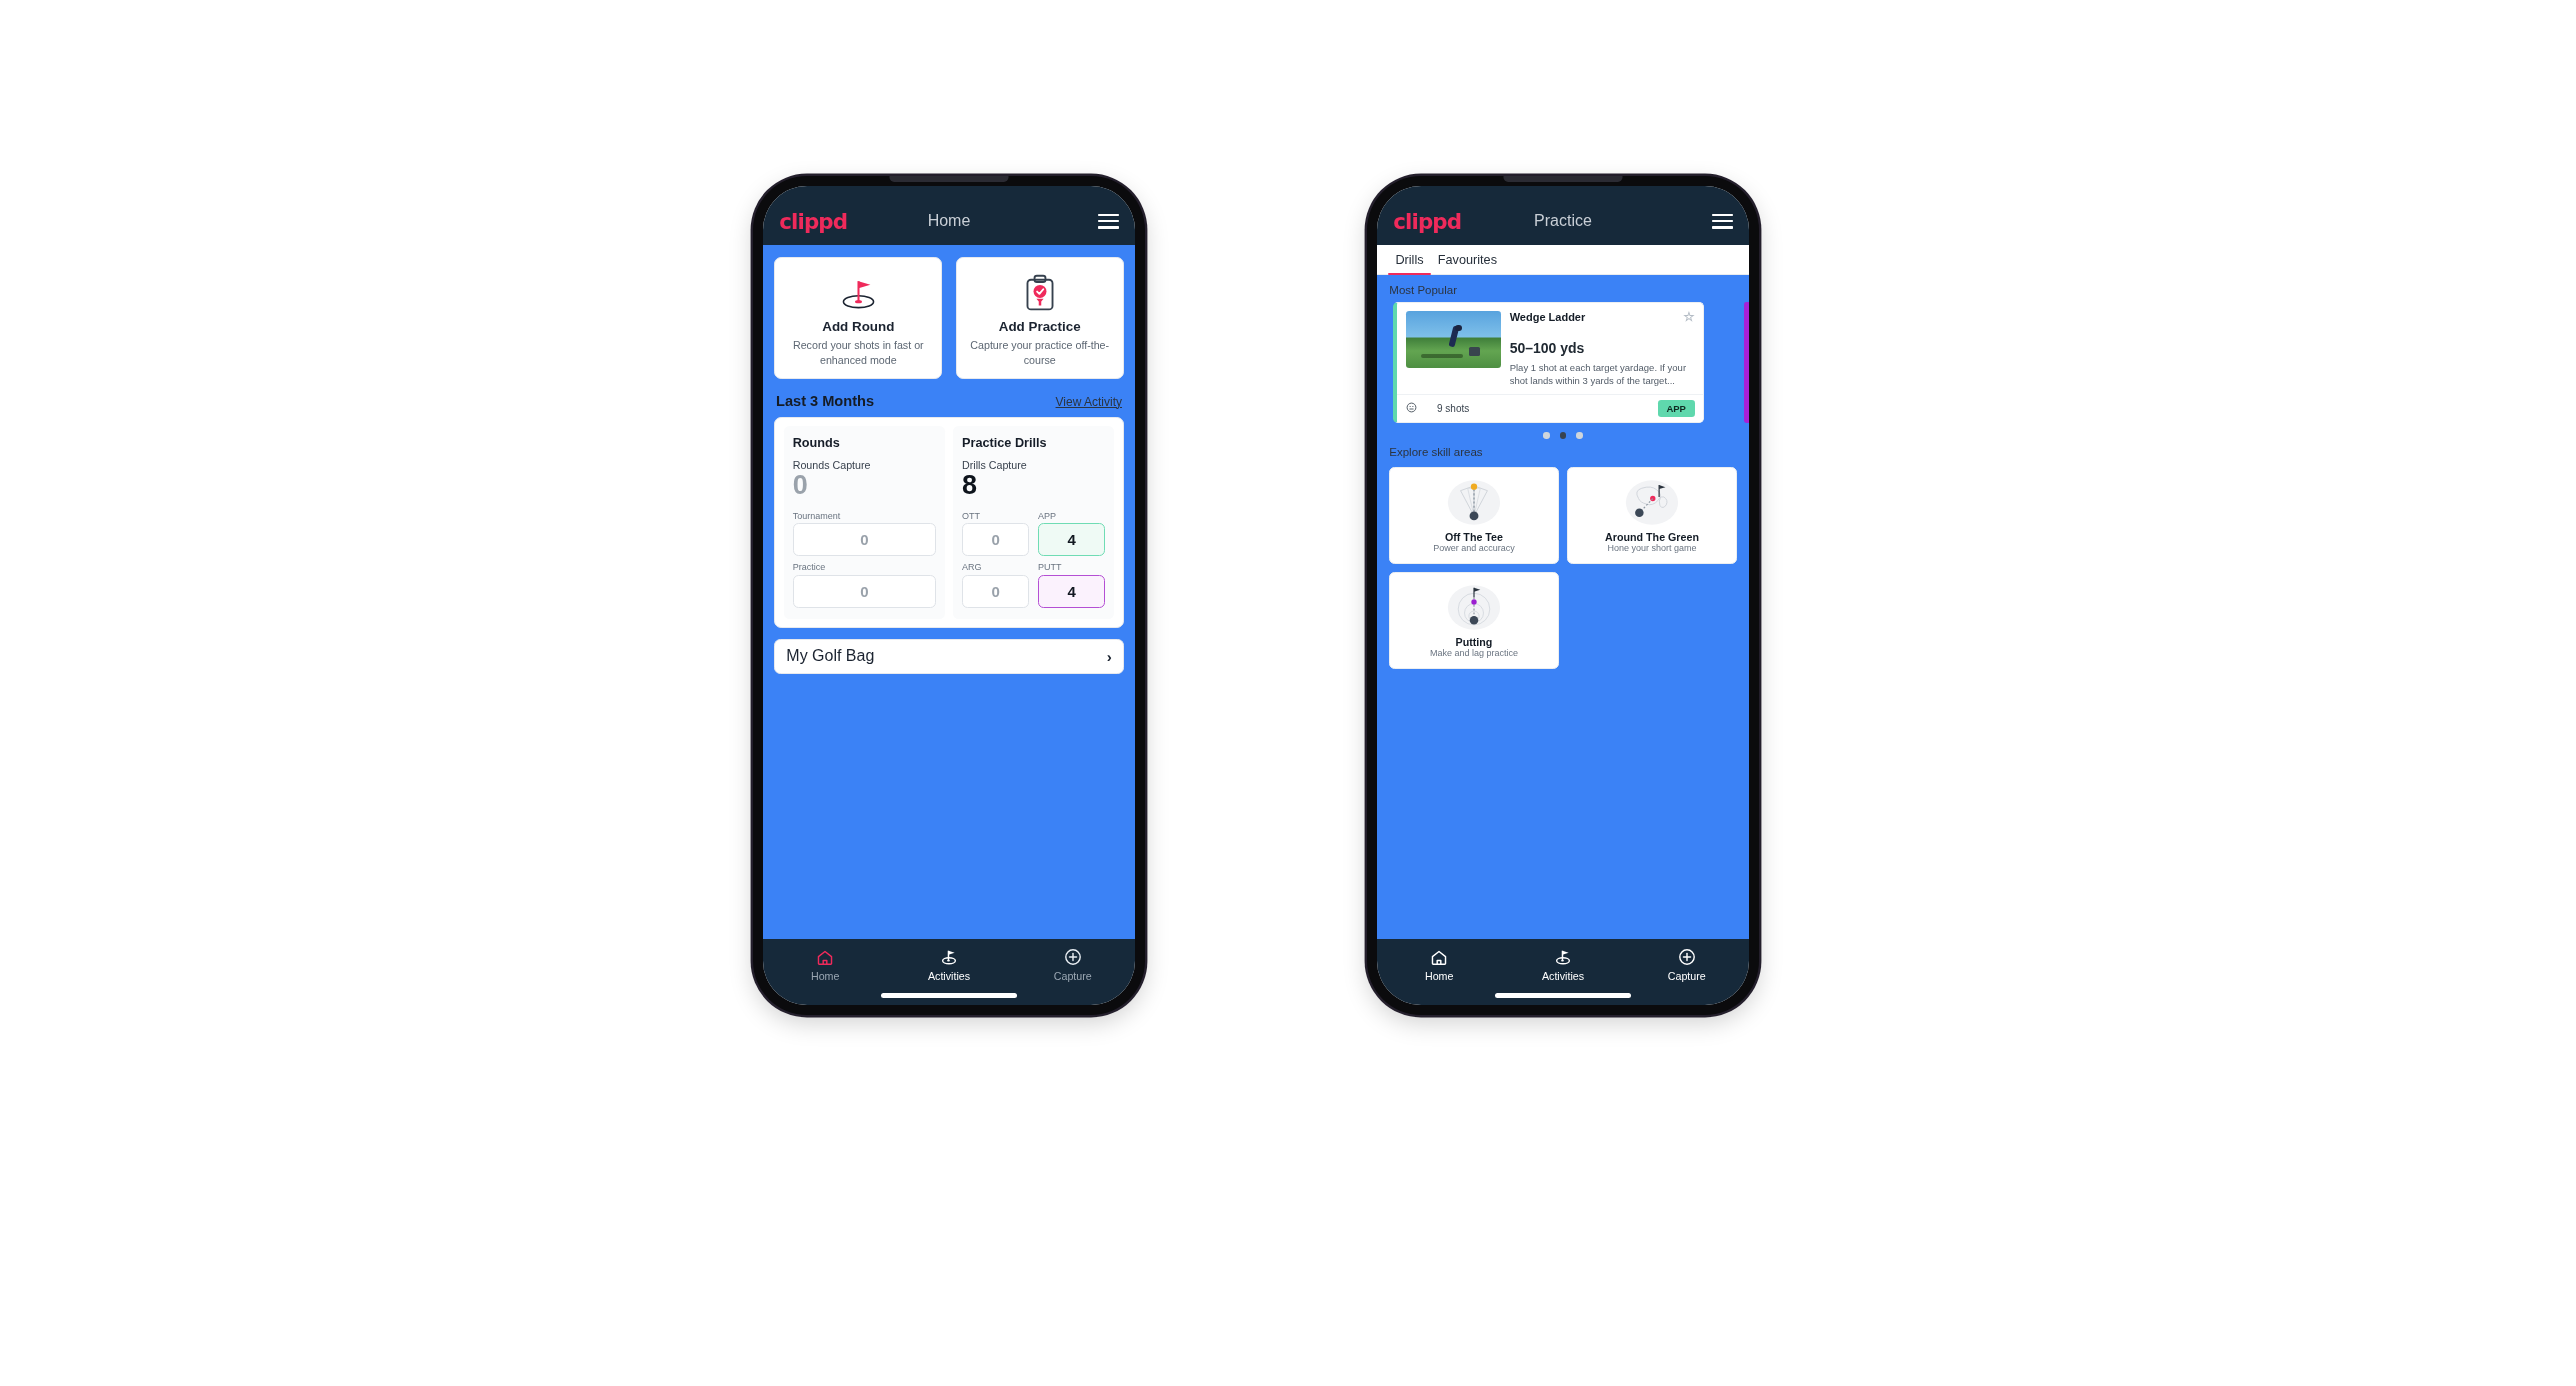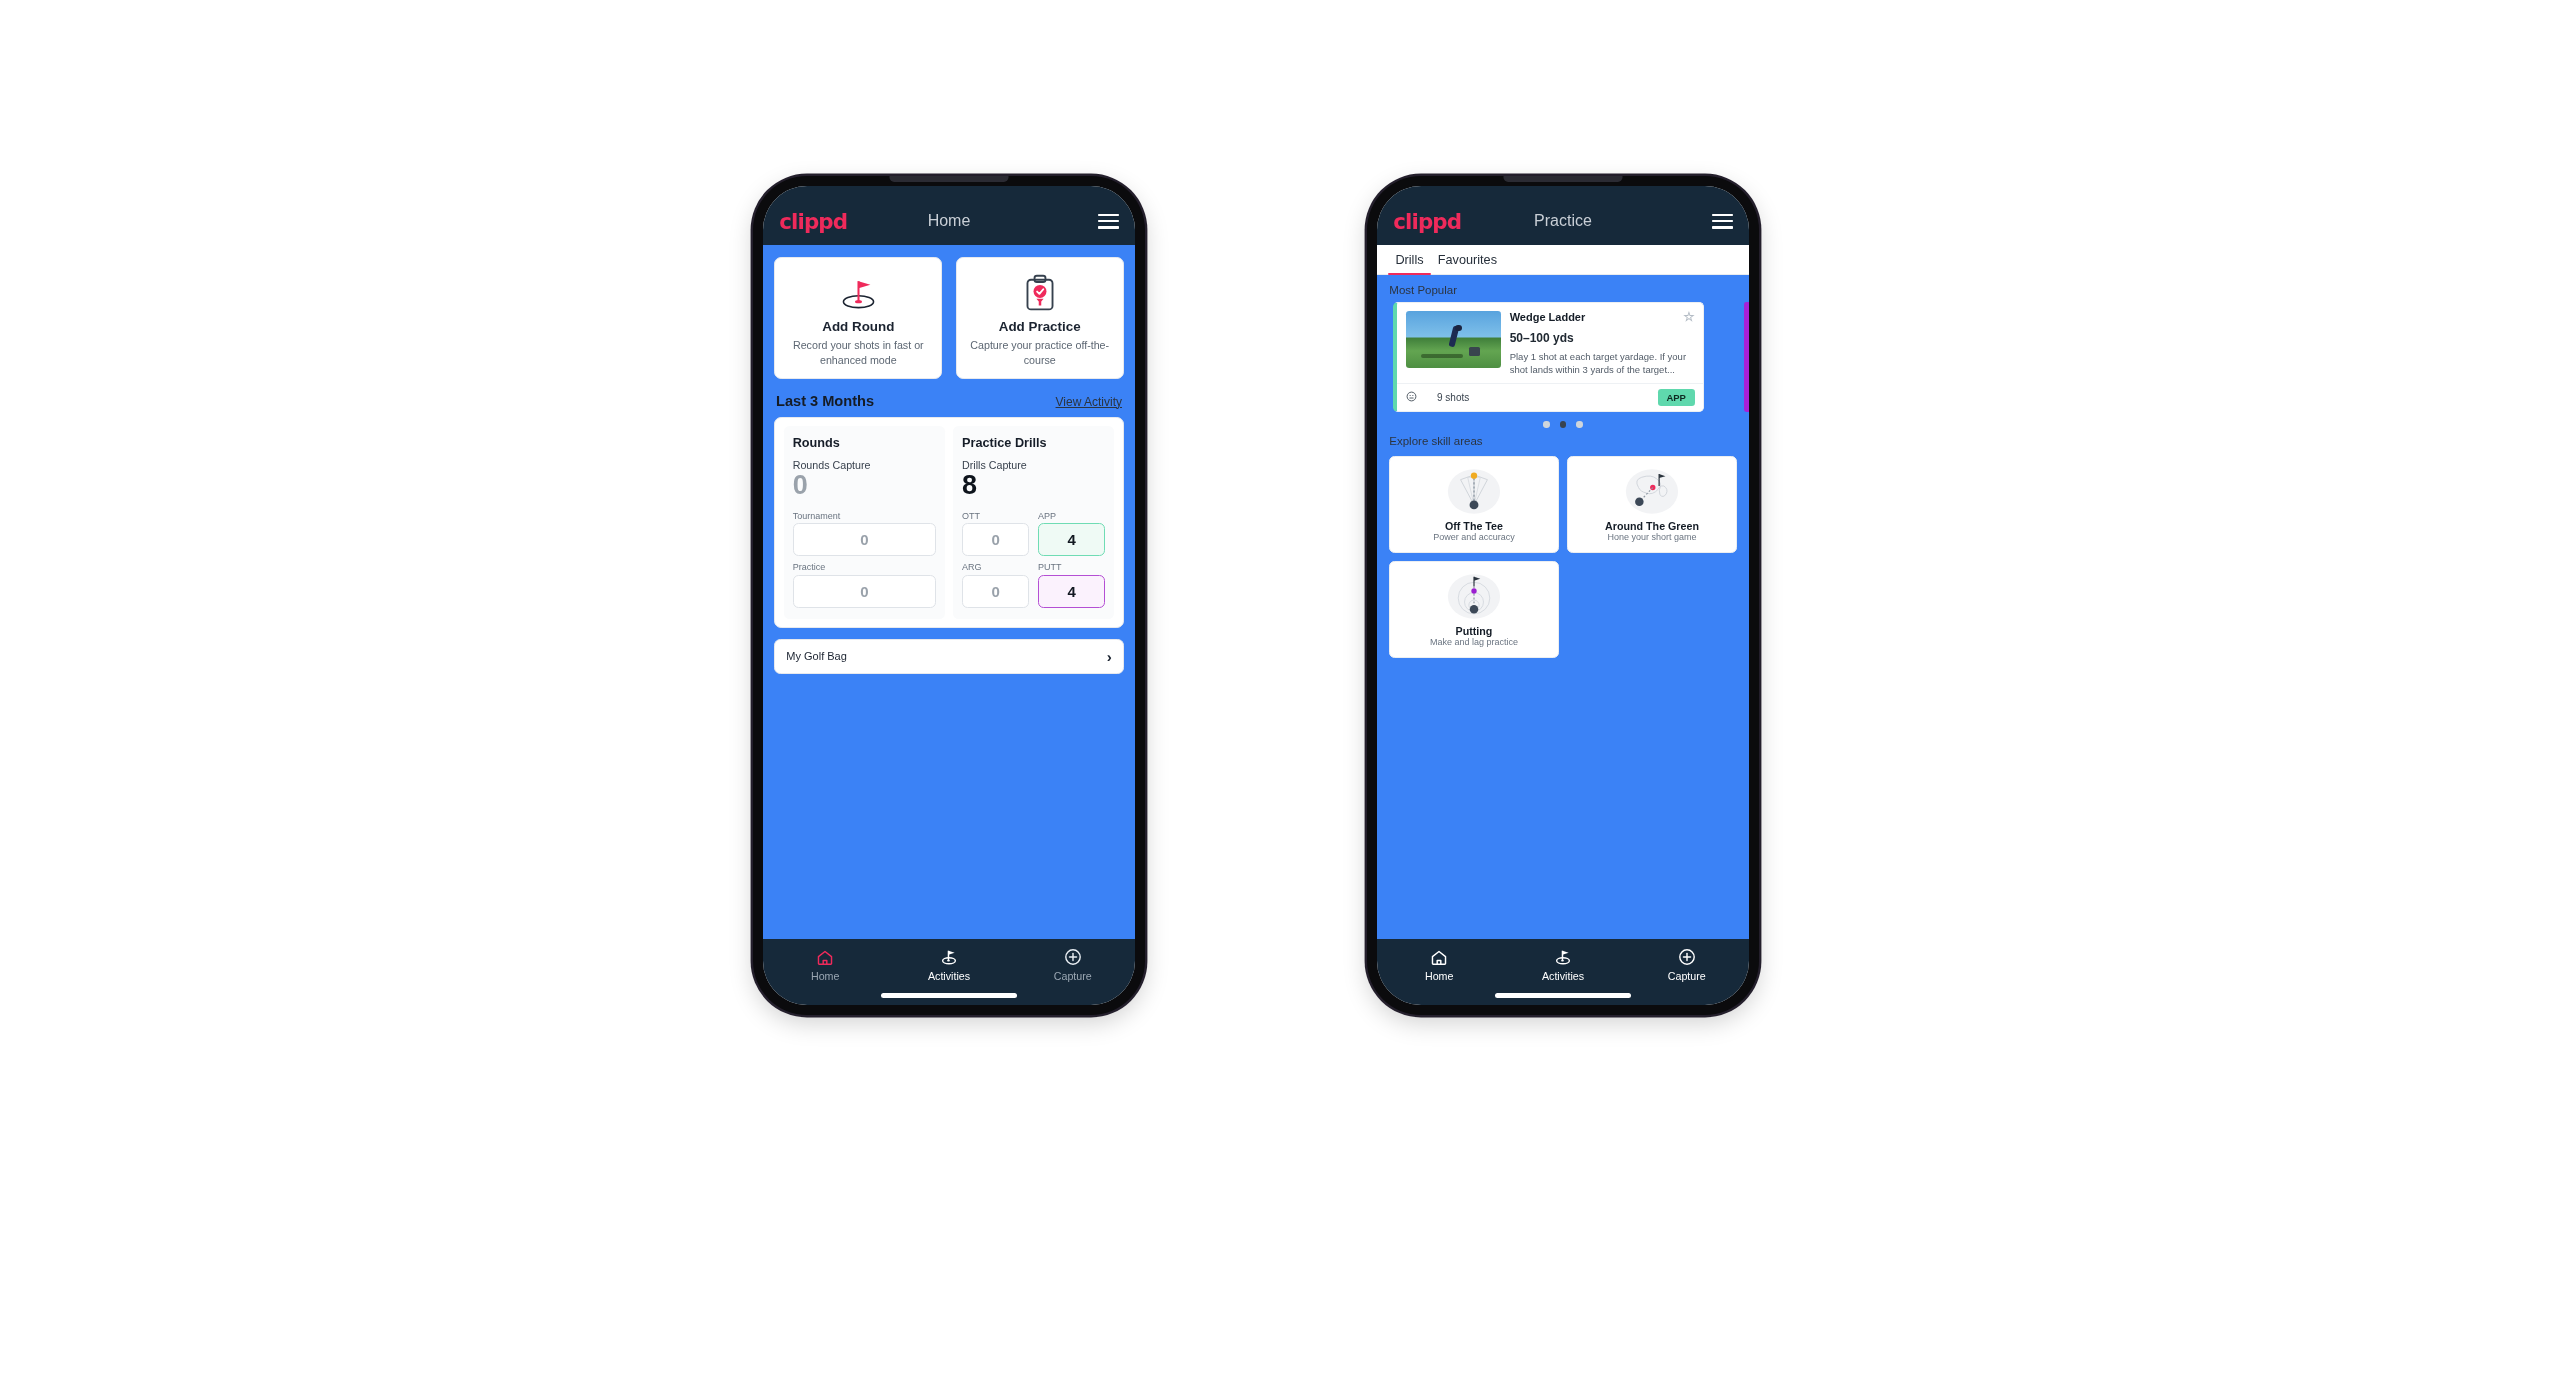--- a/index.html
+++ b/index.html
@@ -119,21 +119,21 @@
     height: 33px; display: flex; align-items: center; justify-content: center;
     font-size: 15px; font-weight: 700; color: #9aa2ab;
   }
   .mini-box.v-app { border-color: #6fdcb4; background: #effaf5; color: #121821; }
   .mini-box.v-putt { border-color: #b44fd4; background: #fbf2fd; color: #121821; }
 
   .golfbag {
     margin: 10.3px 11px 0 11px; background: #fff; border: 0.8px solid #e7e9ee; border-radius: 6.3px;
     height: 35px; display: flex; align-items: center; padding: 0 11px;
   }
-  .golfbag .gb-label { font-size: 11px; color: #1b2330; }
+  .golfbag .gb-label { font-size: 16px; color: #1b2330; }
   .golfbag .gb-chev { margin-left: auto; color: #1b2330; font-size: 15px; font-weight: 700; }
 
   
   .tabs { background: #fff; display: flex; gap: 0; padding: 0 11px; border-bottom: 0.8px solid #e9ecef; }
   .tab { padding: 8px 7.1px 7.1px 7.1px; font-size: 12.7px; color: #262f3a; position: relative; }
   .tab.active::after {
     content: ""; position: absolute; left: 0; right: 0; bottom: -0.8px; height: 2.4px;
     background: #ef2a5b; border-radius: 1.6px;
   }
   .blk-title { font-size: 11.5px; color: #2b3440; padding: 8.7px 12px 6.3px 12px; }
@@ -156,21 +156,21 @@
   .drill-thumb .head {
     position: absolute; left: 52%; top: 24%; width: 6.3px; height: 6.3px; border-radius: 50%; background: #1b2440;
   }
   .drill-thumb .shadow {
     position: absolute; left: 16%; top: 74%; width: 44%; height: 4px; background: rgba(20,45,15,.45); border-radius: 2.4px;
   }
   .drill-thumb .bag { position: absolute; right: 22%; top: 62%; width: 11px; height: 9.5px; background: #39454e; border-radius: 1.6px; }
   .drill-meta { flex: 1; min-width: 0; }
   .drill-name { font-size: 11px; font-weight: 700; color: #151d27; display: flex; align-items: flex-start; }
   .star { margin-left: auto; font-size: 12.7px; color: #b4bcc5; line-height: 1; }
-  .drill-yds { font-size: 12px; font-weight: 700; color: #202932; margin-top: 7px; }
+  .drill-yds { font-size: 14px; font-weight: 700; color: #202932; margin-top: 16px; }
   .drill-desc { font-size: 9.5px; color: #525c68; line-height: 1.42; margin-top: 4.7px; }
   .drill-foot {
     border-top: 0.8px solid #eef1f4; display: flex; align-items: center;
     padding: 4.7px 8.7px; background: #fff;
   }
   .shots { font-size: 10px; color: #39434e; display: flex; align-items: center; gap: 20px; }
   .badge-app {
     margin-left: auto; background: #5fd8ad; color: #0f2a22; font-size: 9.5px; font-weight: 700;
     padding: 3.2px 8.7px; border-radius: 3.2px;
   }

